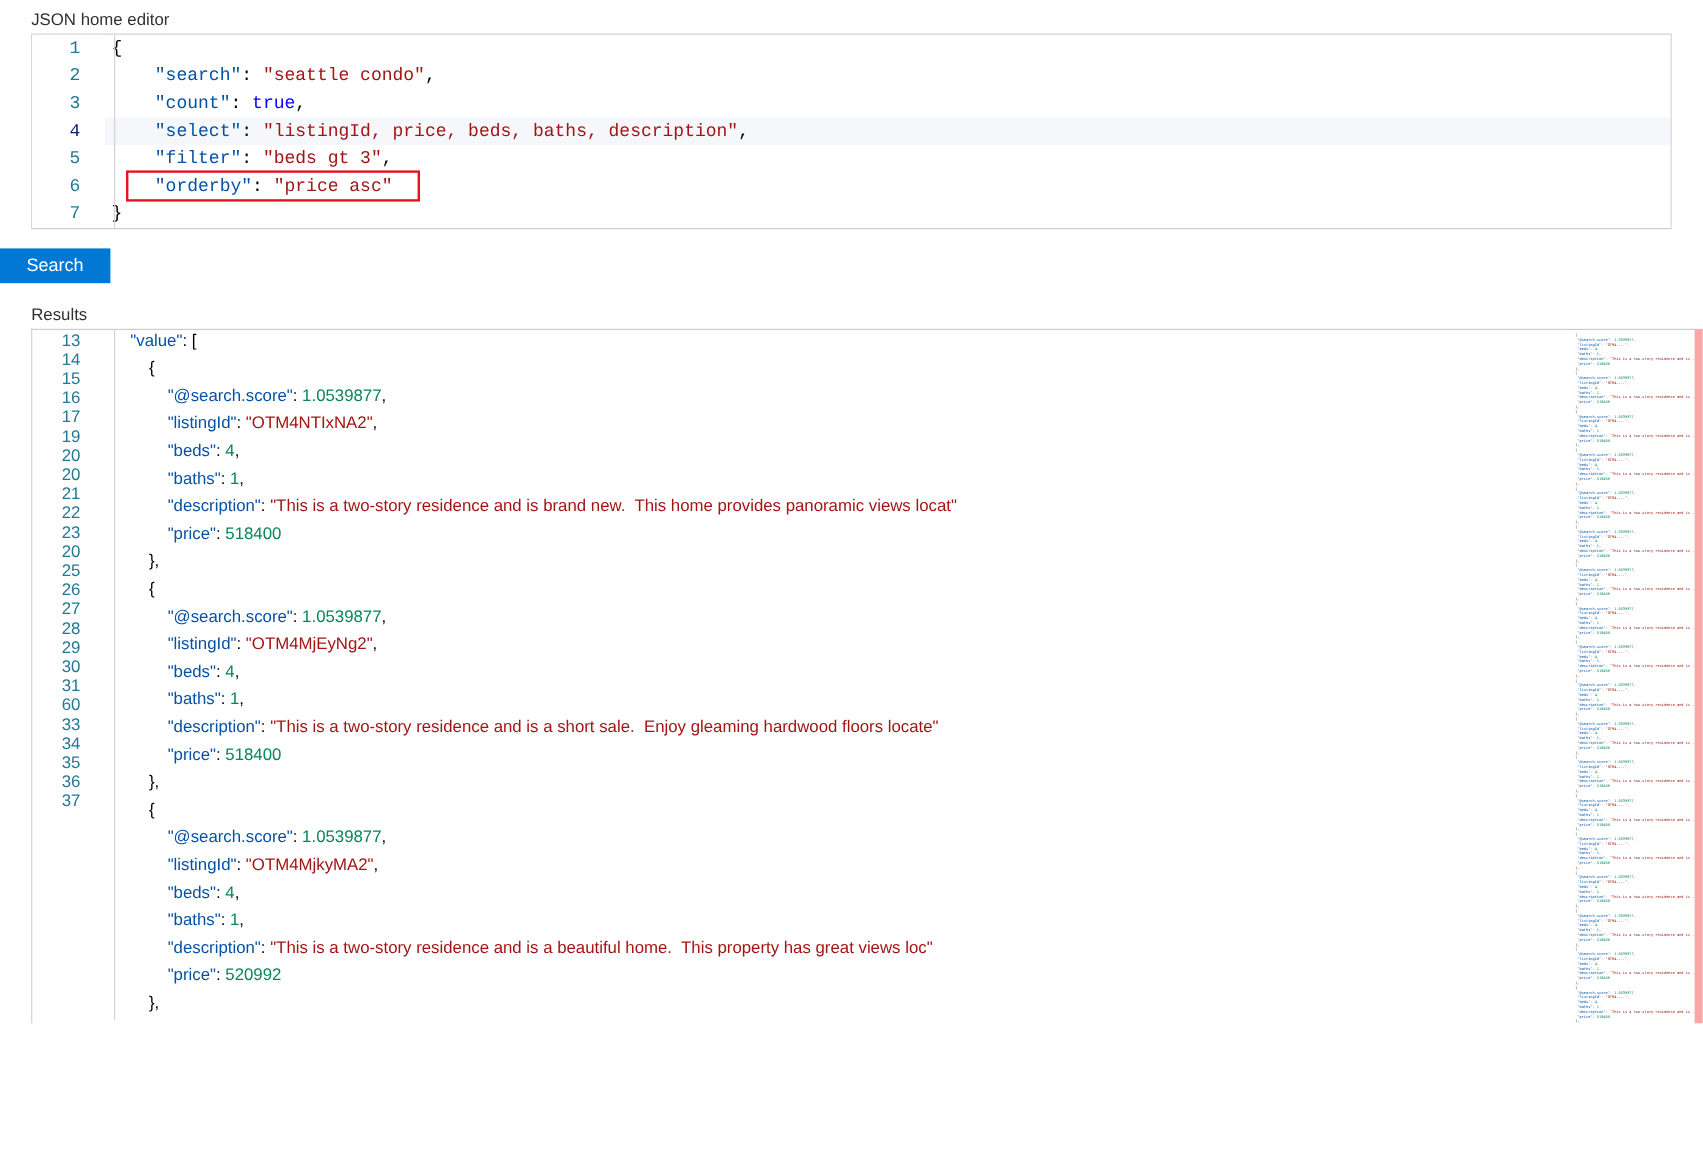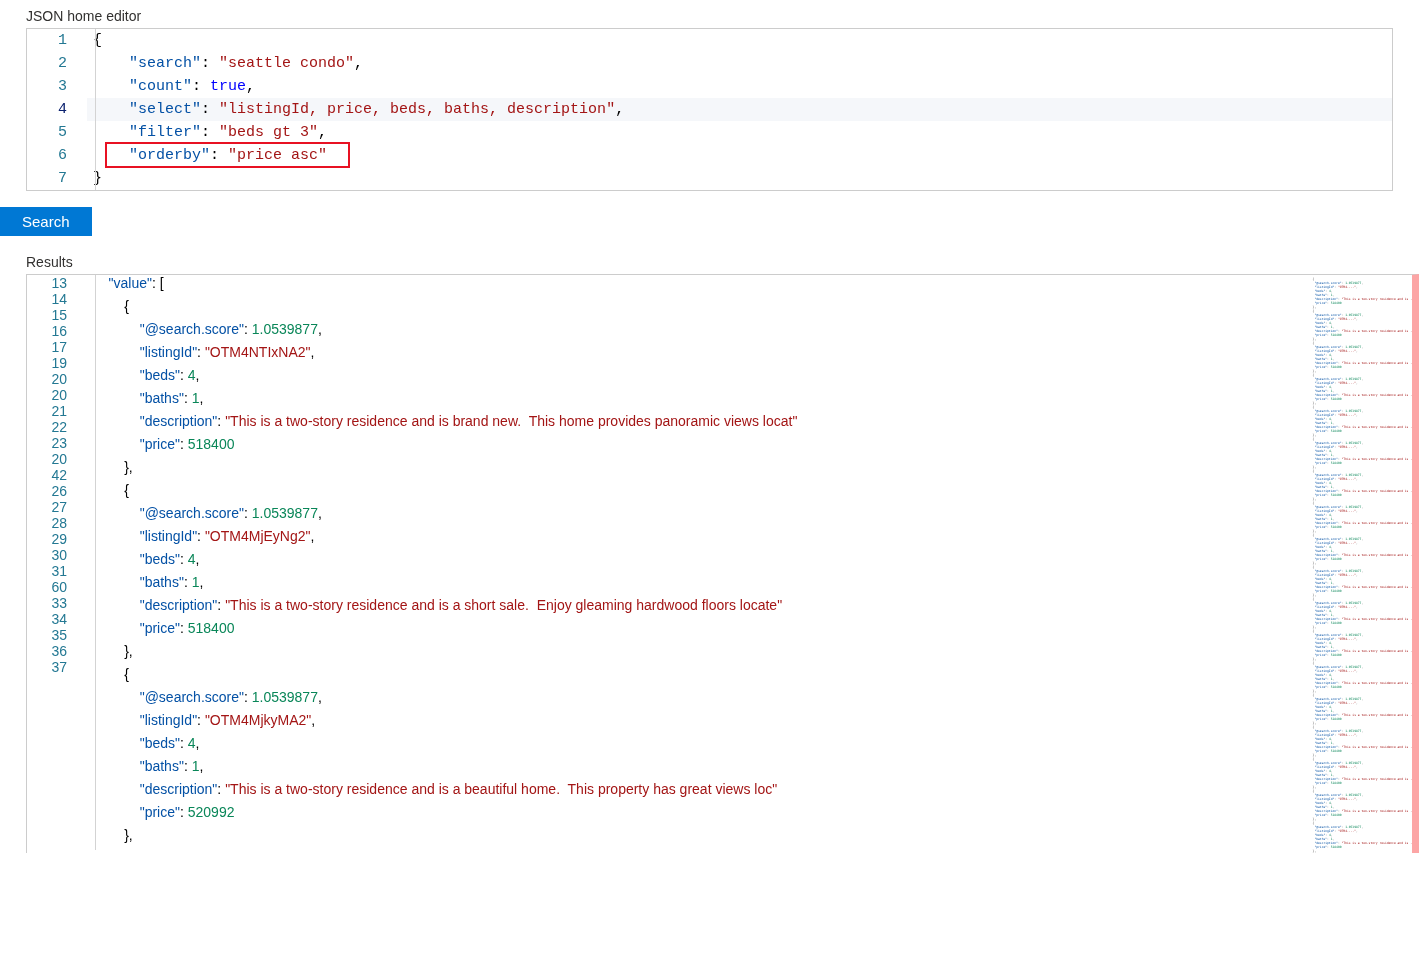--- a/index.html
+++ b/index.html
@@ -132,21 +132,21 @@
         <span class="ln">15</span>
         <span class="ln">16</span>
         <span class="ln">17</span>
         <span class="ln">19</span>
         <span class="ln">20</span>
         <span class="ln">20</span>
         <span class="ln">21</span>
         <span class="ln">22</span>
         <span class="ln">23</span>
         <span class="ln">20</span>
-        <span class="ln">42</span>
+        <span class="ln">25</span>
         <span class="ln">26</span>
         <span class="ln">27</span>
         <span class="ln">28</span>
         <span class="ln">29</span>
         <span class="ln">30</span>
         <span class="ln">31</span>
         <span class="ln">60</span>
         <span class="ln">33</span>
         <span class="ln">34</span>
         <span class="ln">35</span>

